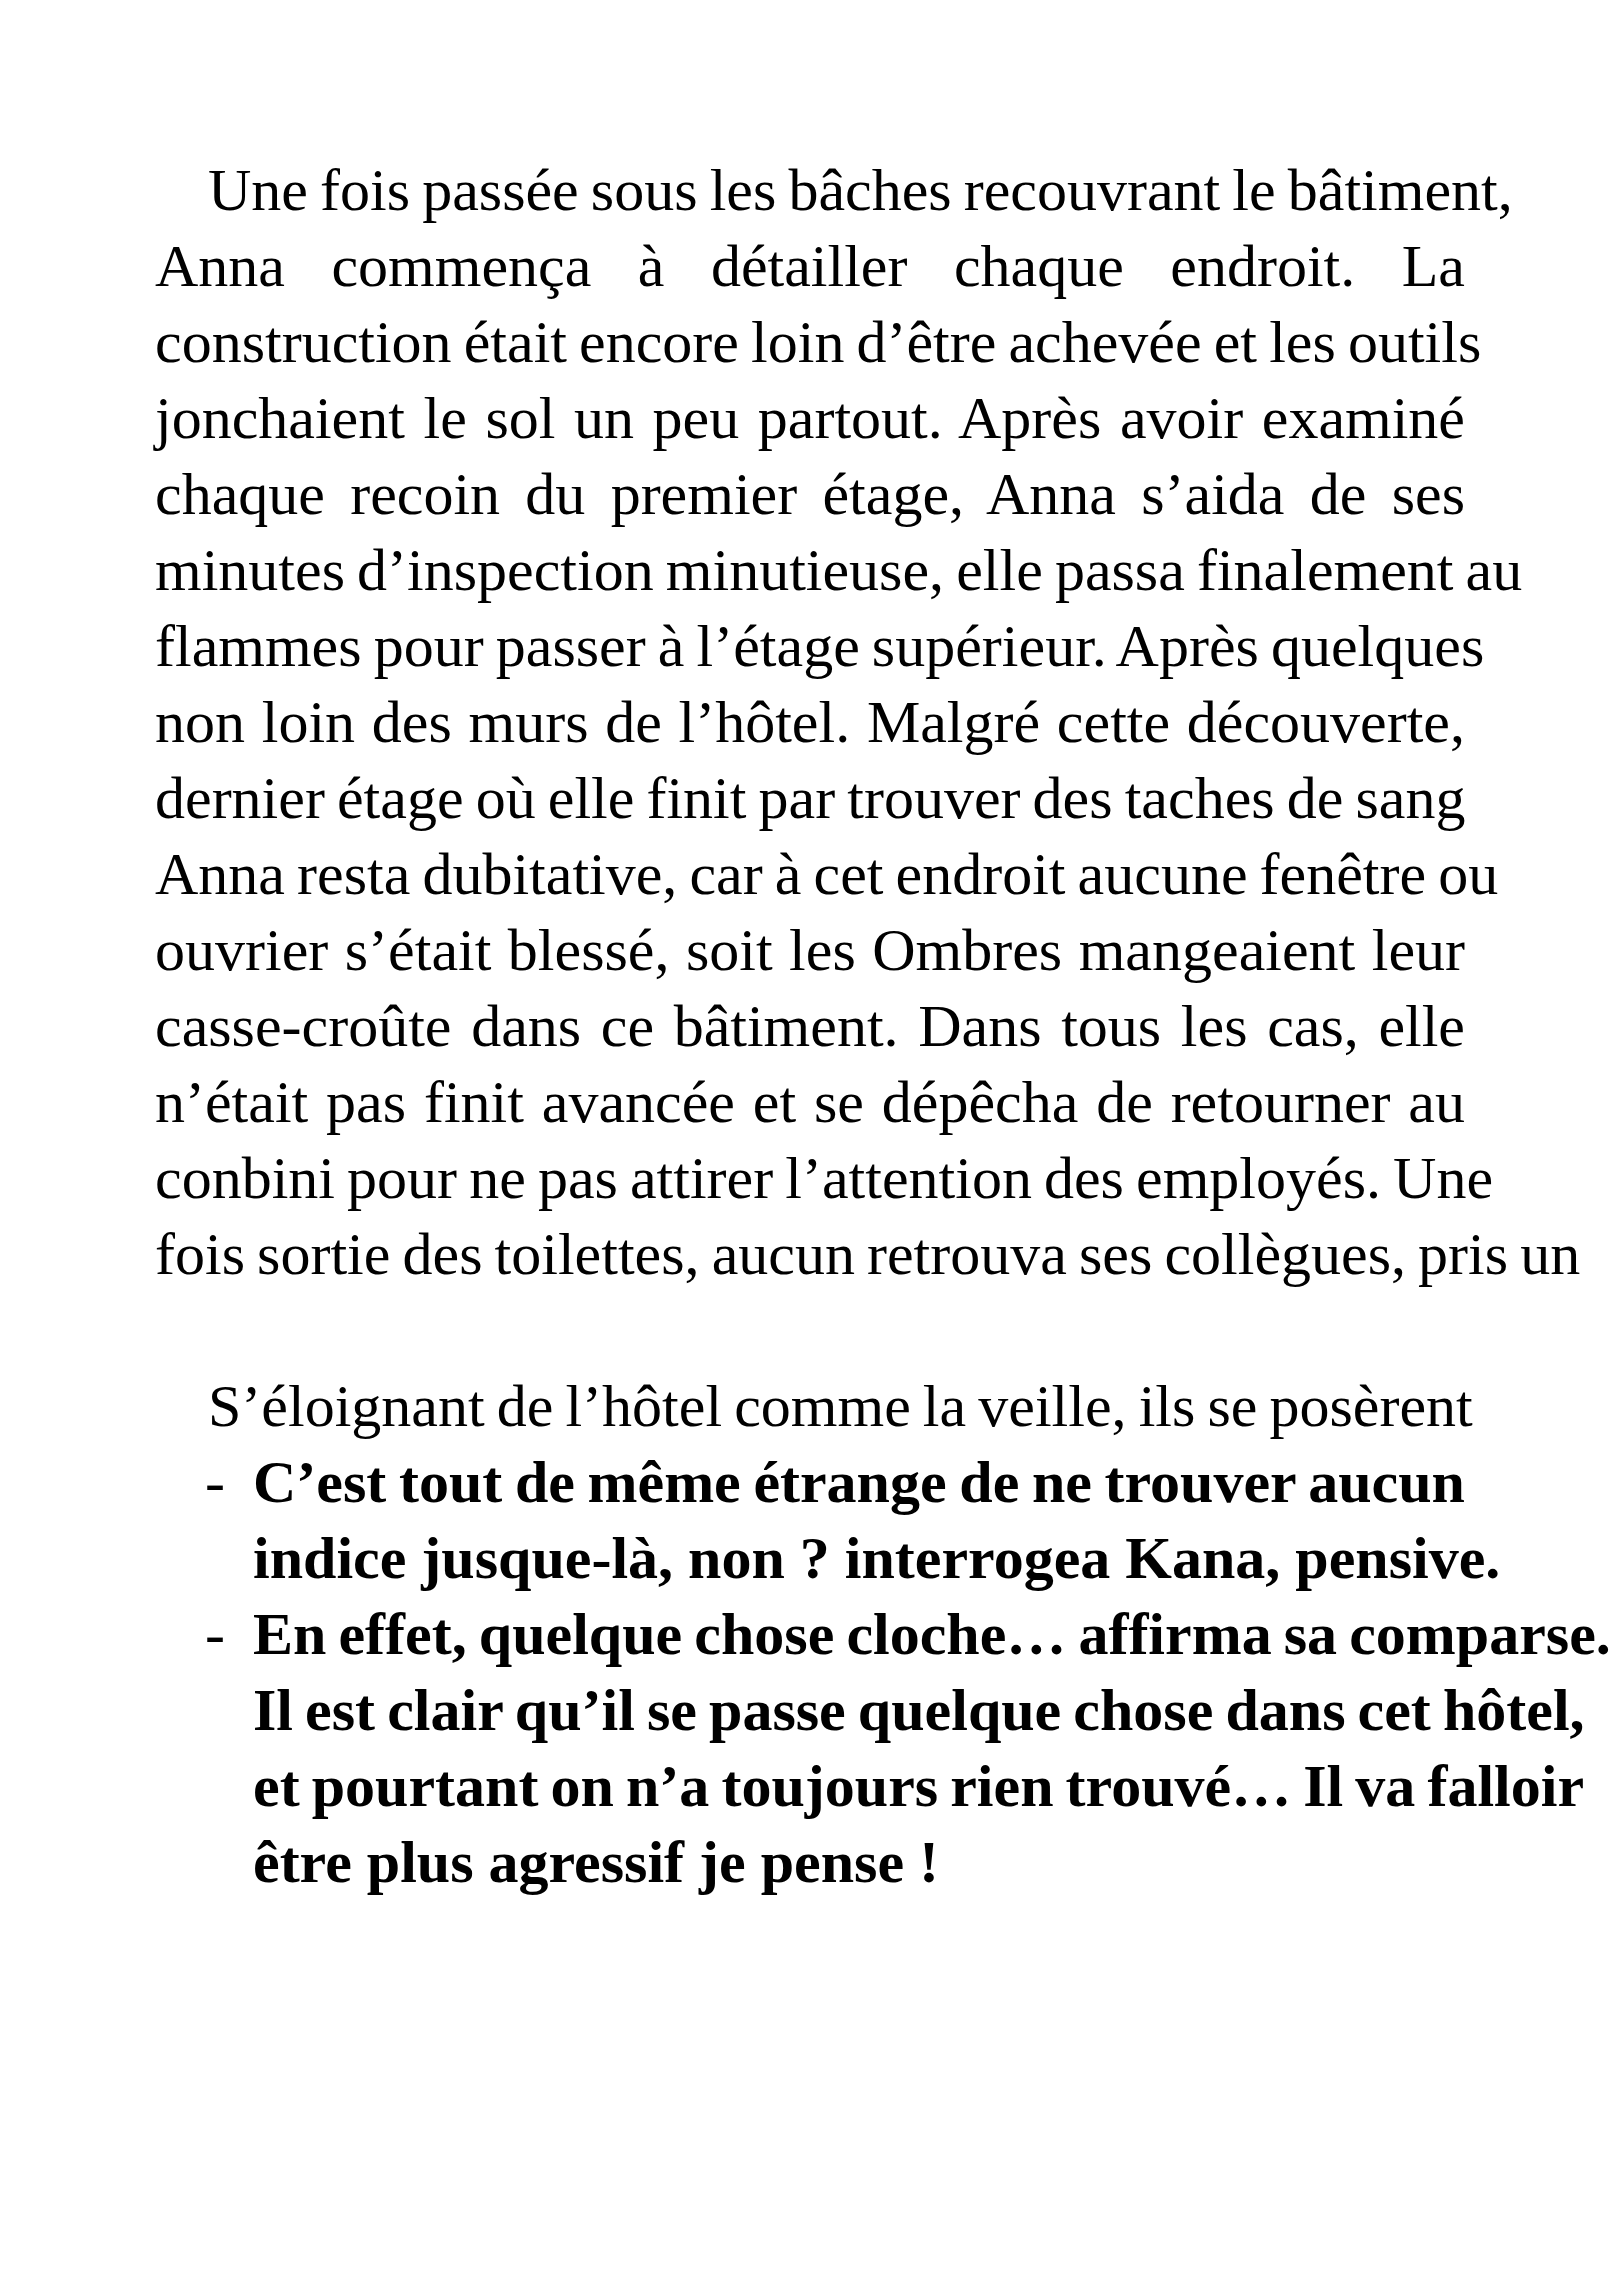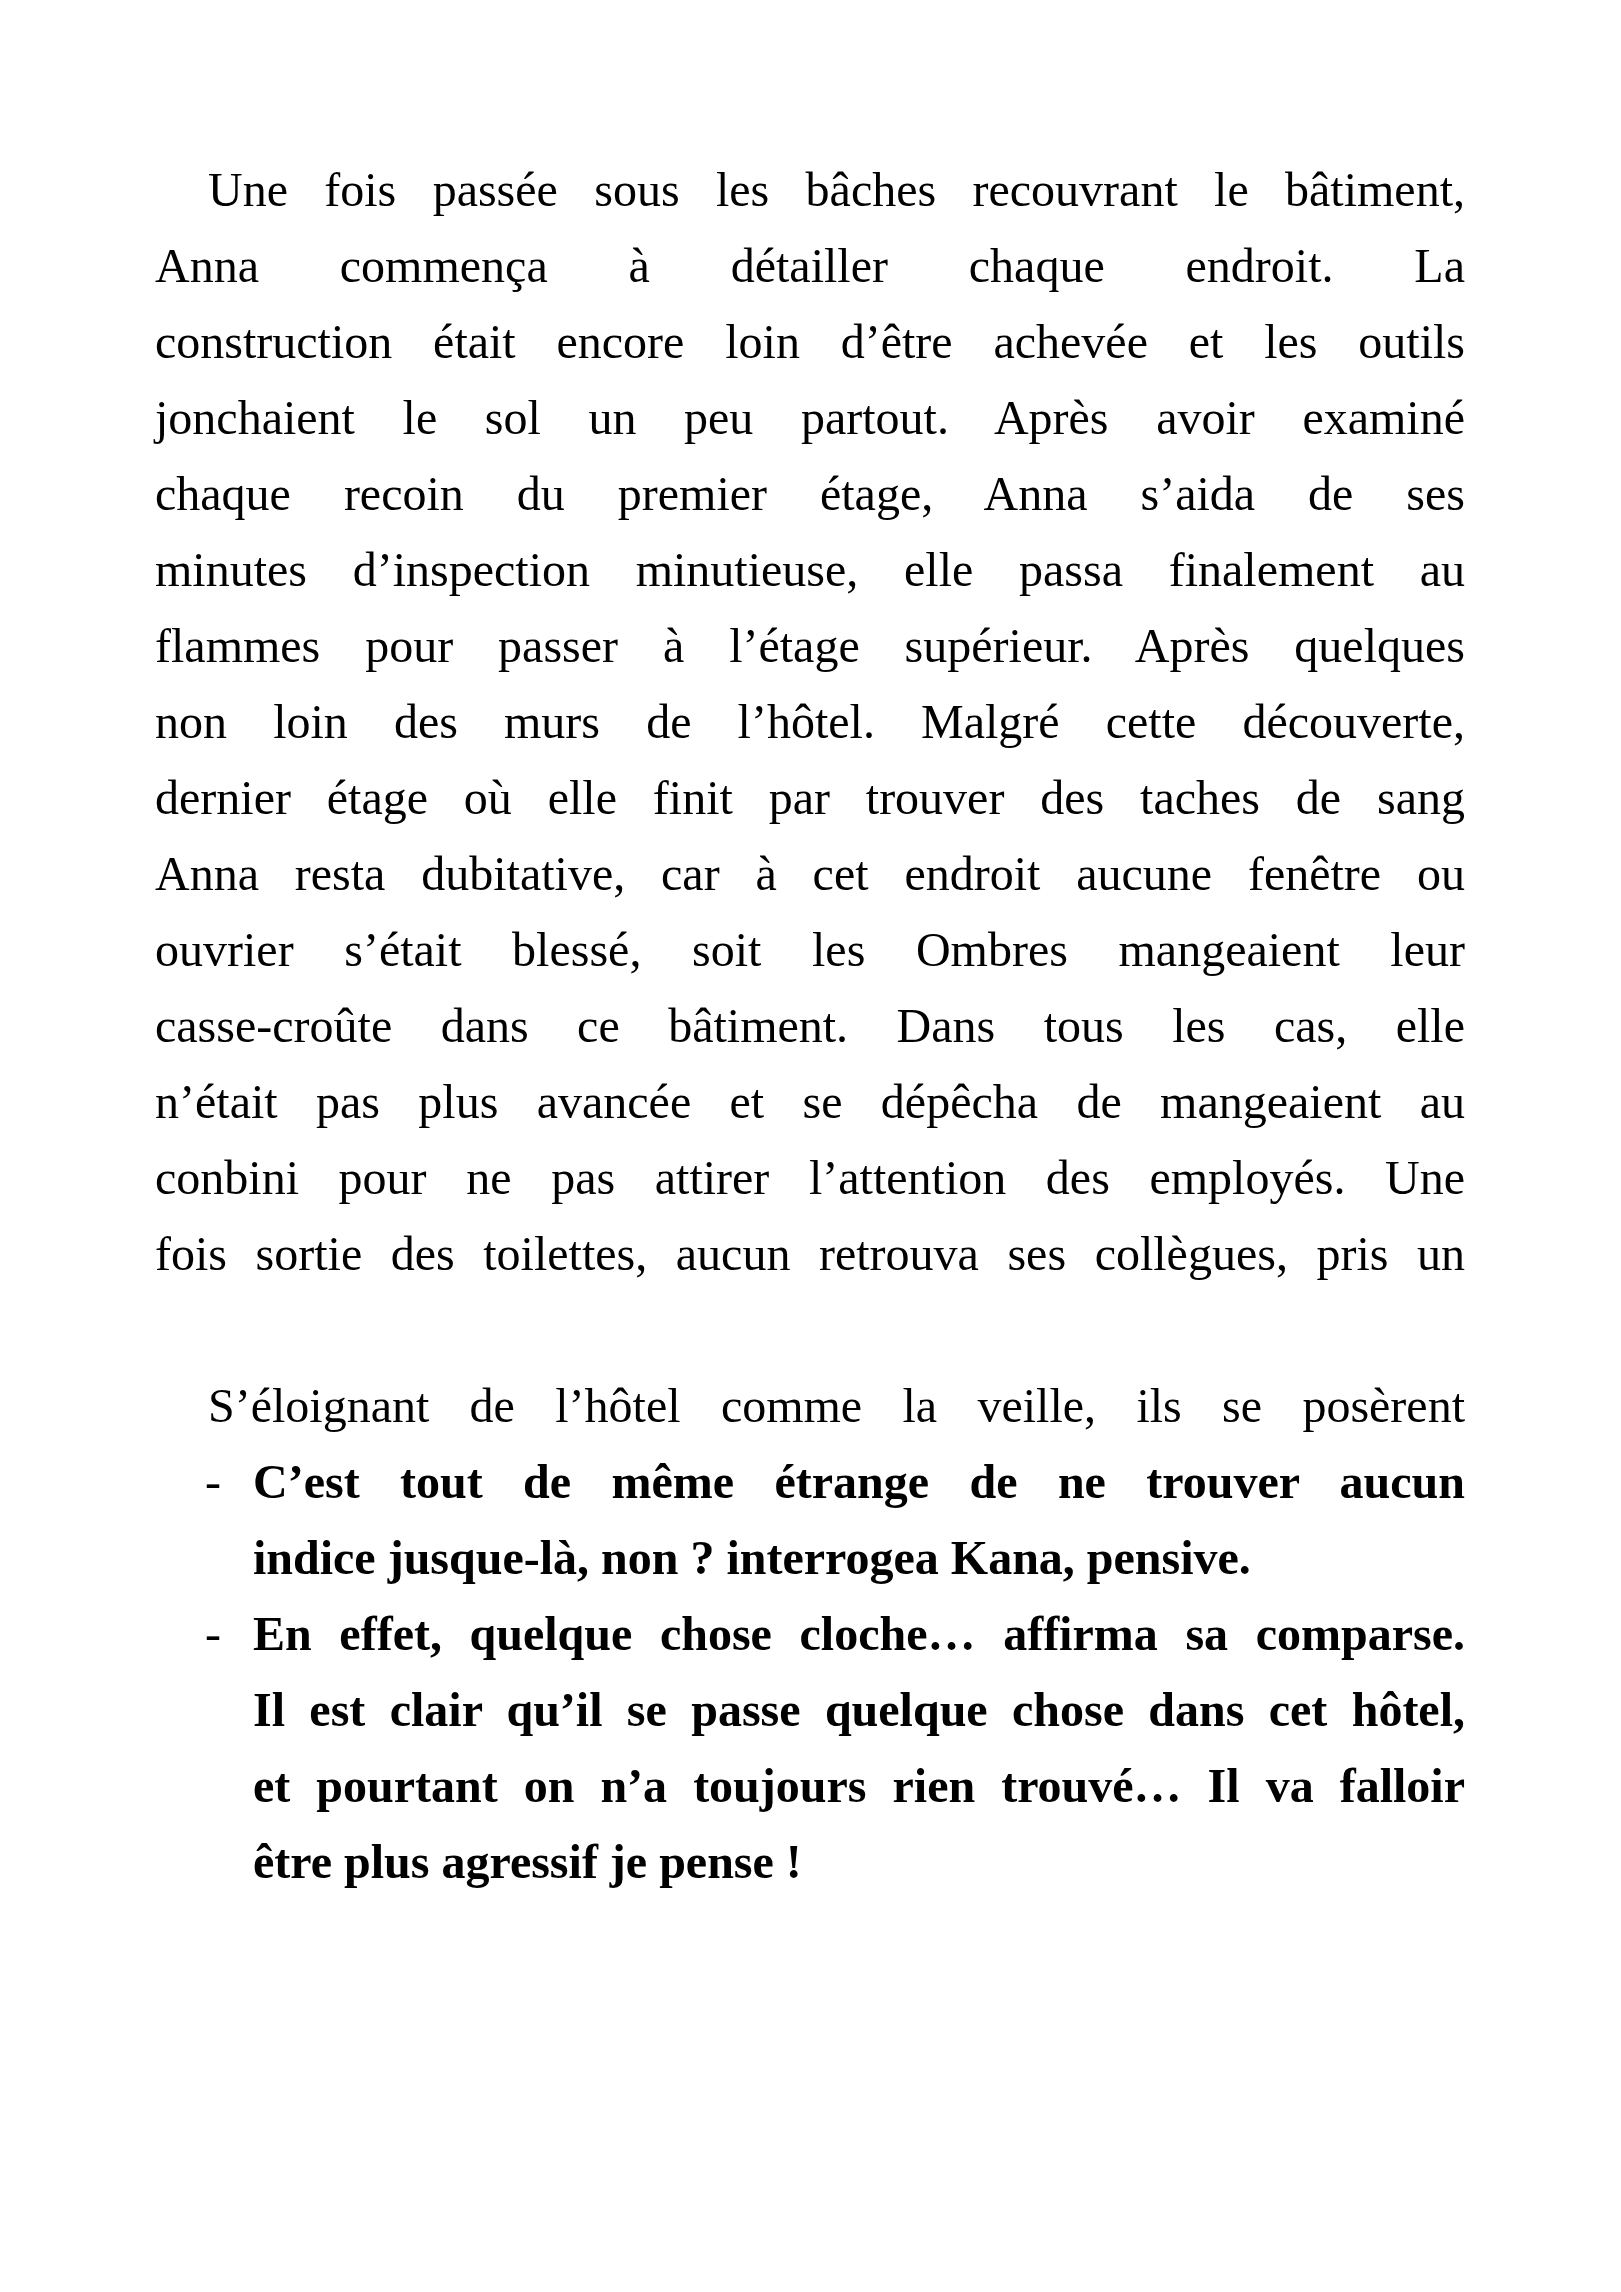--- a/index.html
+++ b/index.html
@@ -3,21 +3,21 @@
 <meta charset="utf-8">
 <style>
   html, body { margin: 0; padding: 0; background: #ffffff; }
   body { width: 1621px; height: 2293px; position: relative; overflow: hidden; }
   .page {
     position: absolute; left: 0; top: 0; width: 1621px; height: 2293px; background: #ffffff;
   }
   .column {
     position: absolute; left: 155px; top: 152px; width: 1310px;
     font-family: "Liberation Serif", "DejaVu Serif", serif;
-    font-size: 48px; line-height: 76px; color: #000000;
+    font-size: 60px; line-height: 76px; color: #000000;
   }
   .para { margin: 0; }
   .para + .para { margin-top: 76px; }
   .line {
     display: block; height: 76px; white-space: nowrap; overflow: visible;
     word-spacing: -2.9px;
   }
   .line.j { text-align: justify; text-align-last: justify; }
   .line.l { text-align: left; text-align-last: left; word-spacing: 0; }
   .line.indent { padding-left: 53px; }
@@ -39,21 +39,21 @@
       <span class="line j">construction était encore loin d’être achevée et les outils</span>
       <span class="line j">jonchaient le sol un peu partout. Après avoir examiné</span>
       <span class="line j">chaque recoin du premier étage, Anna s’aida de ses</span>
       <span class="line j">minutes d’inspection minutieuse, elle passa finalement au</span>
       <span class="line j">flammes pour passer à l’étage supérieur. Après quelques</span>
       <span class="line j">non loin des murs de l’hôtel. Malgré cette découverte,</span>
       <span class="line j">dernier étage où elle finit par trouver des taches de sang</span>
       <span class="line j">Anna resta dubitative, car à cet endroit aucune fenêtre ou</span>
       <span class="line j">ouvrier s’était blessé, soit les Ombres mangeaient leur</span>
       <span class="line j">casse-croûte dans ce bâtiment. Dans tous les cas, elle</span>
-      <span class="line j">n’était pas plus avancée et se dépêcha de mangeaient au</span>
+      <span class="line j">n’était pas finit avancée et se dépêcha de retourner au</span>
       <span class="line j">conbini pour ne pas attirer l’attention des employés. Une</span>
       <span class="line j">fois sortie des toilettes, aucun retrouva ses collègues, pris un</span>
     </div>
 
     <div class="para">
       <span class="line j indent">S’éloignant de l’hôtel comme la veille, ils se posèrent</span>
 
       <div class="dialogue">
         <span class="dash">-</span>
         <span class="line j">C’est tout de même étrange de ne trouver aucun</span>

